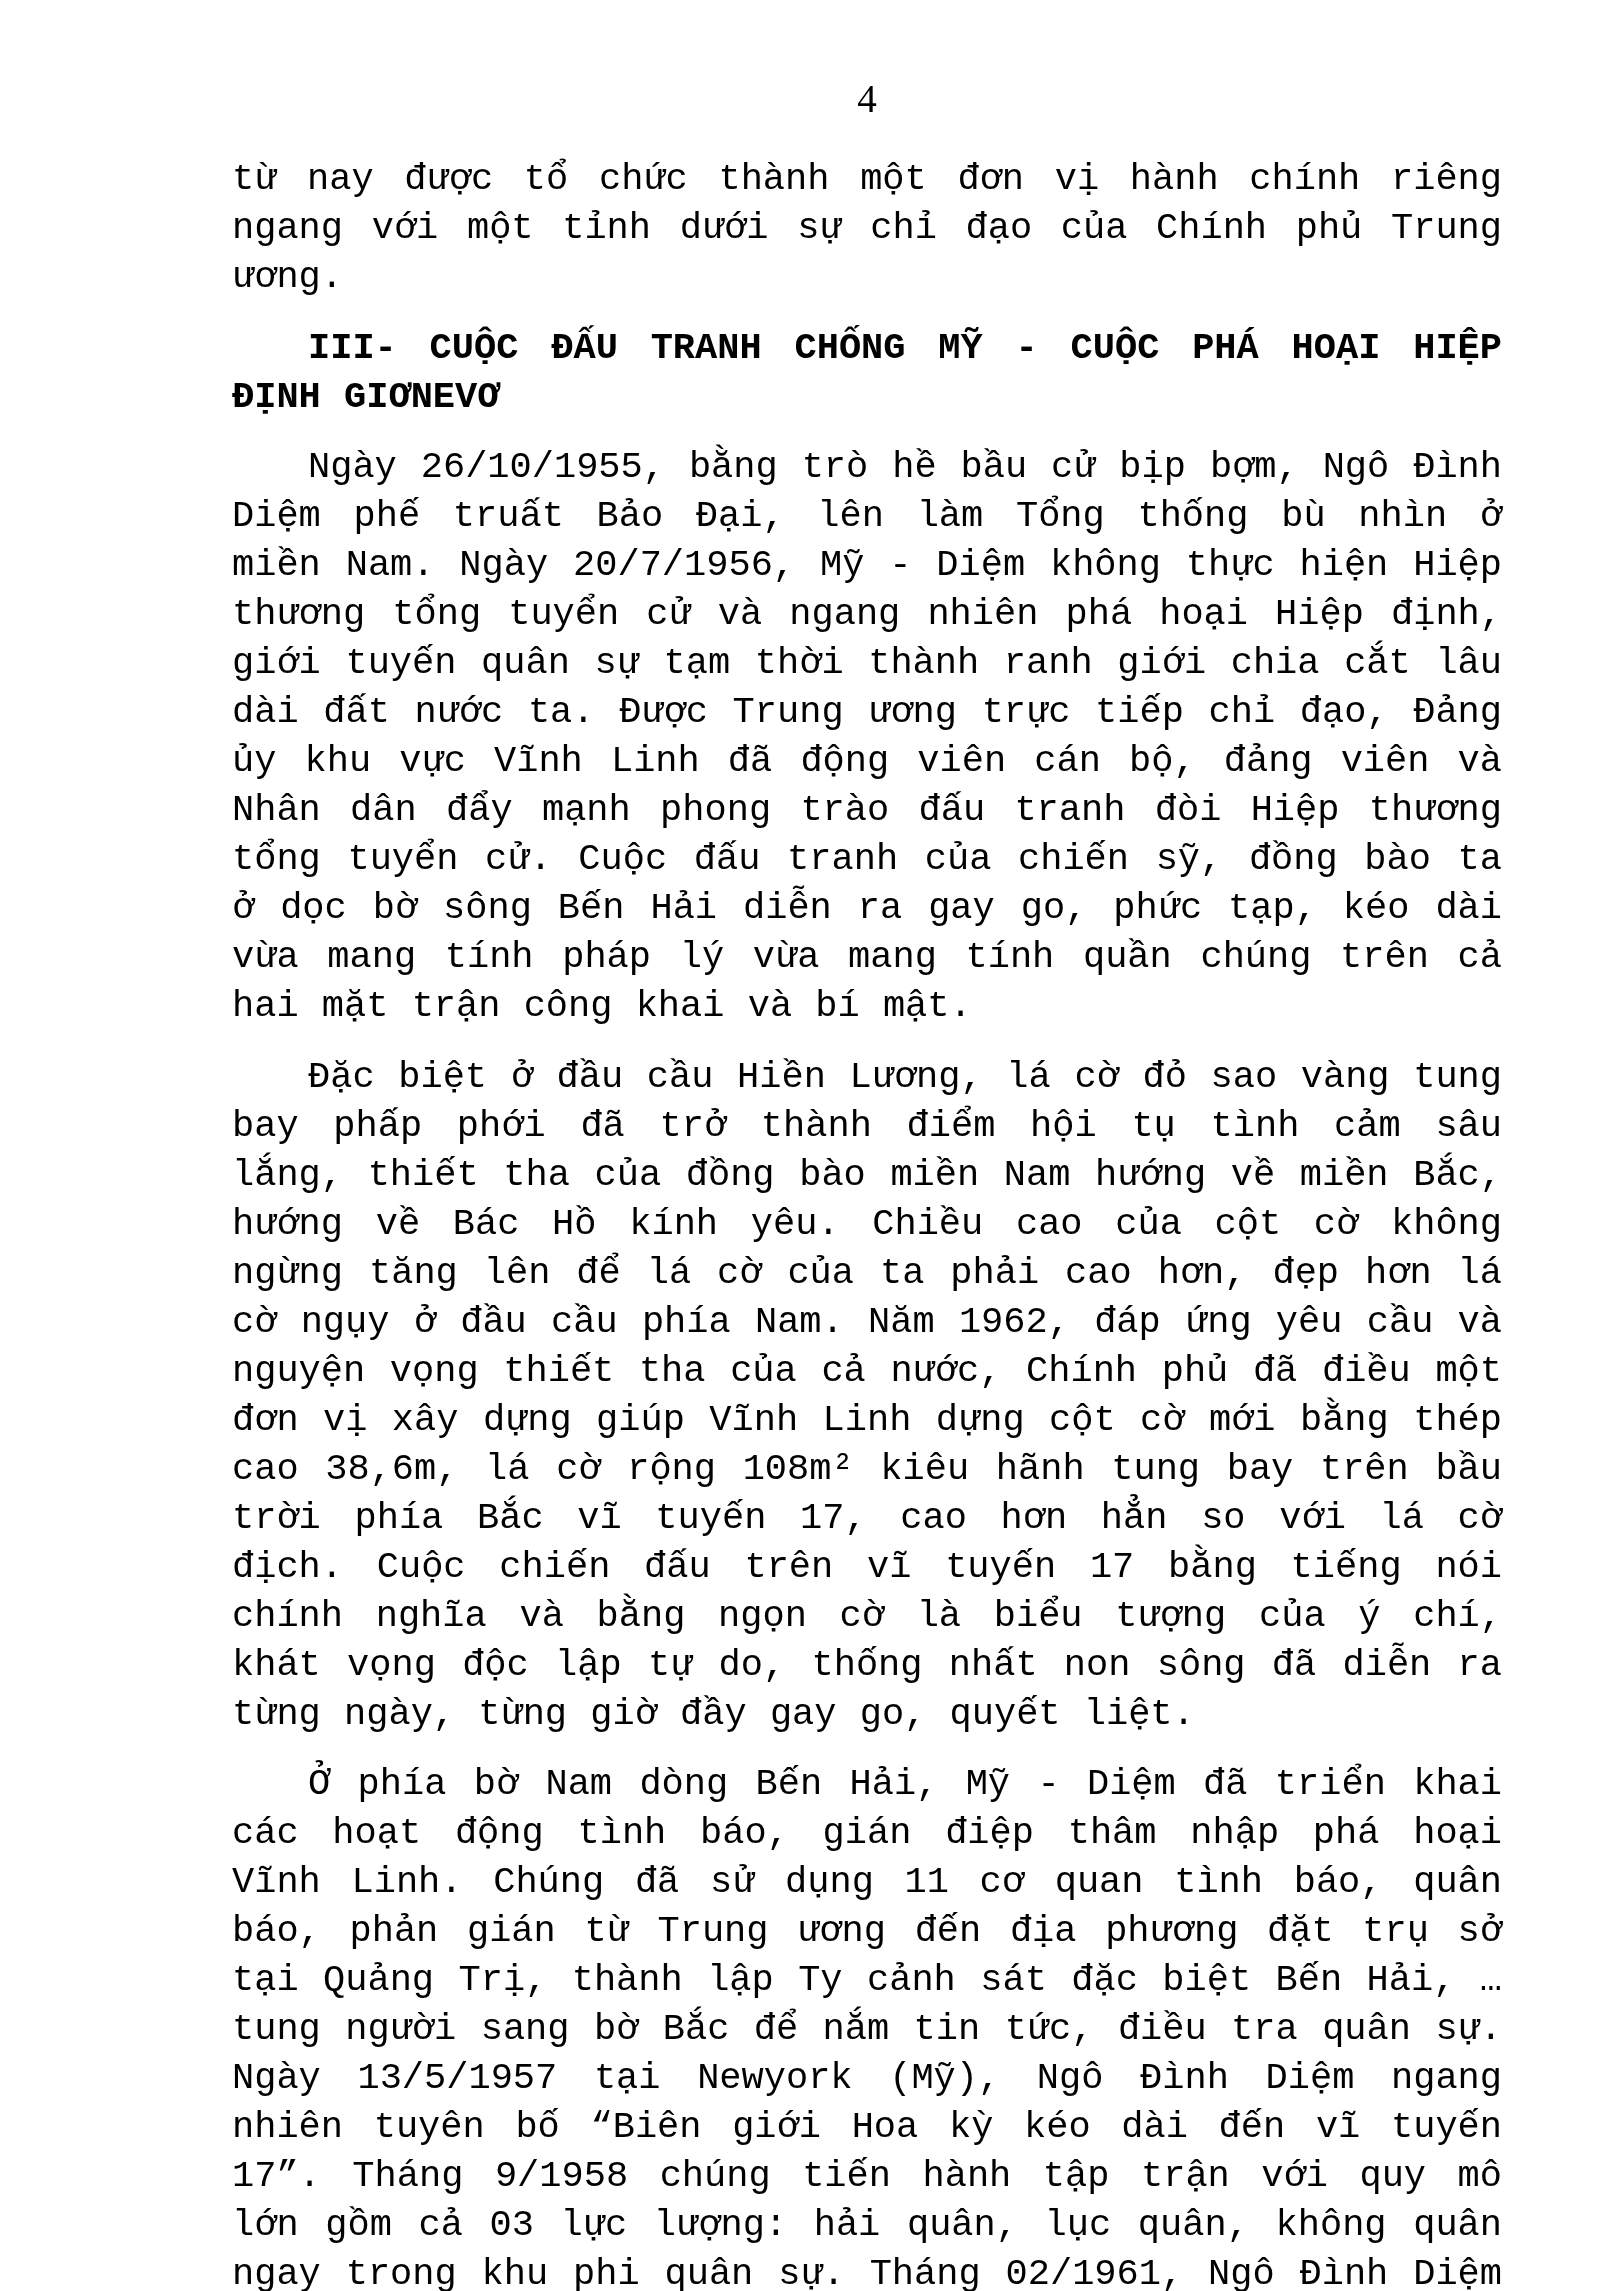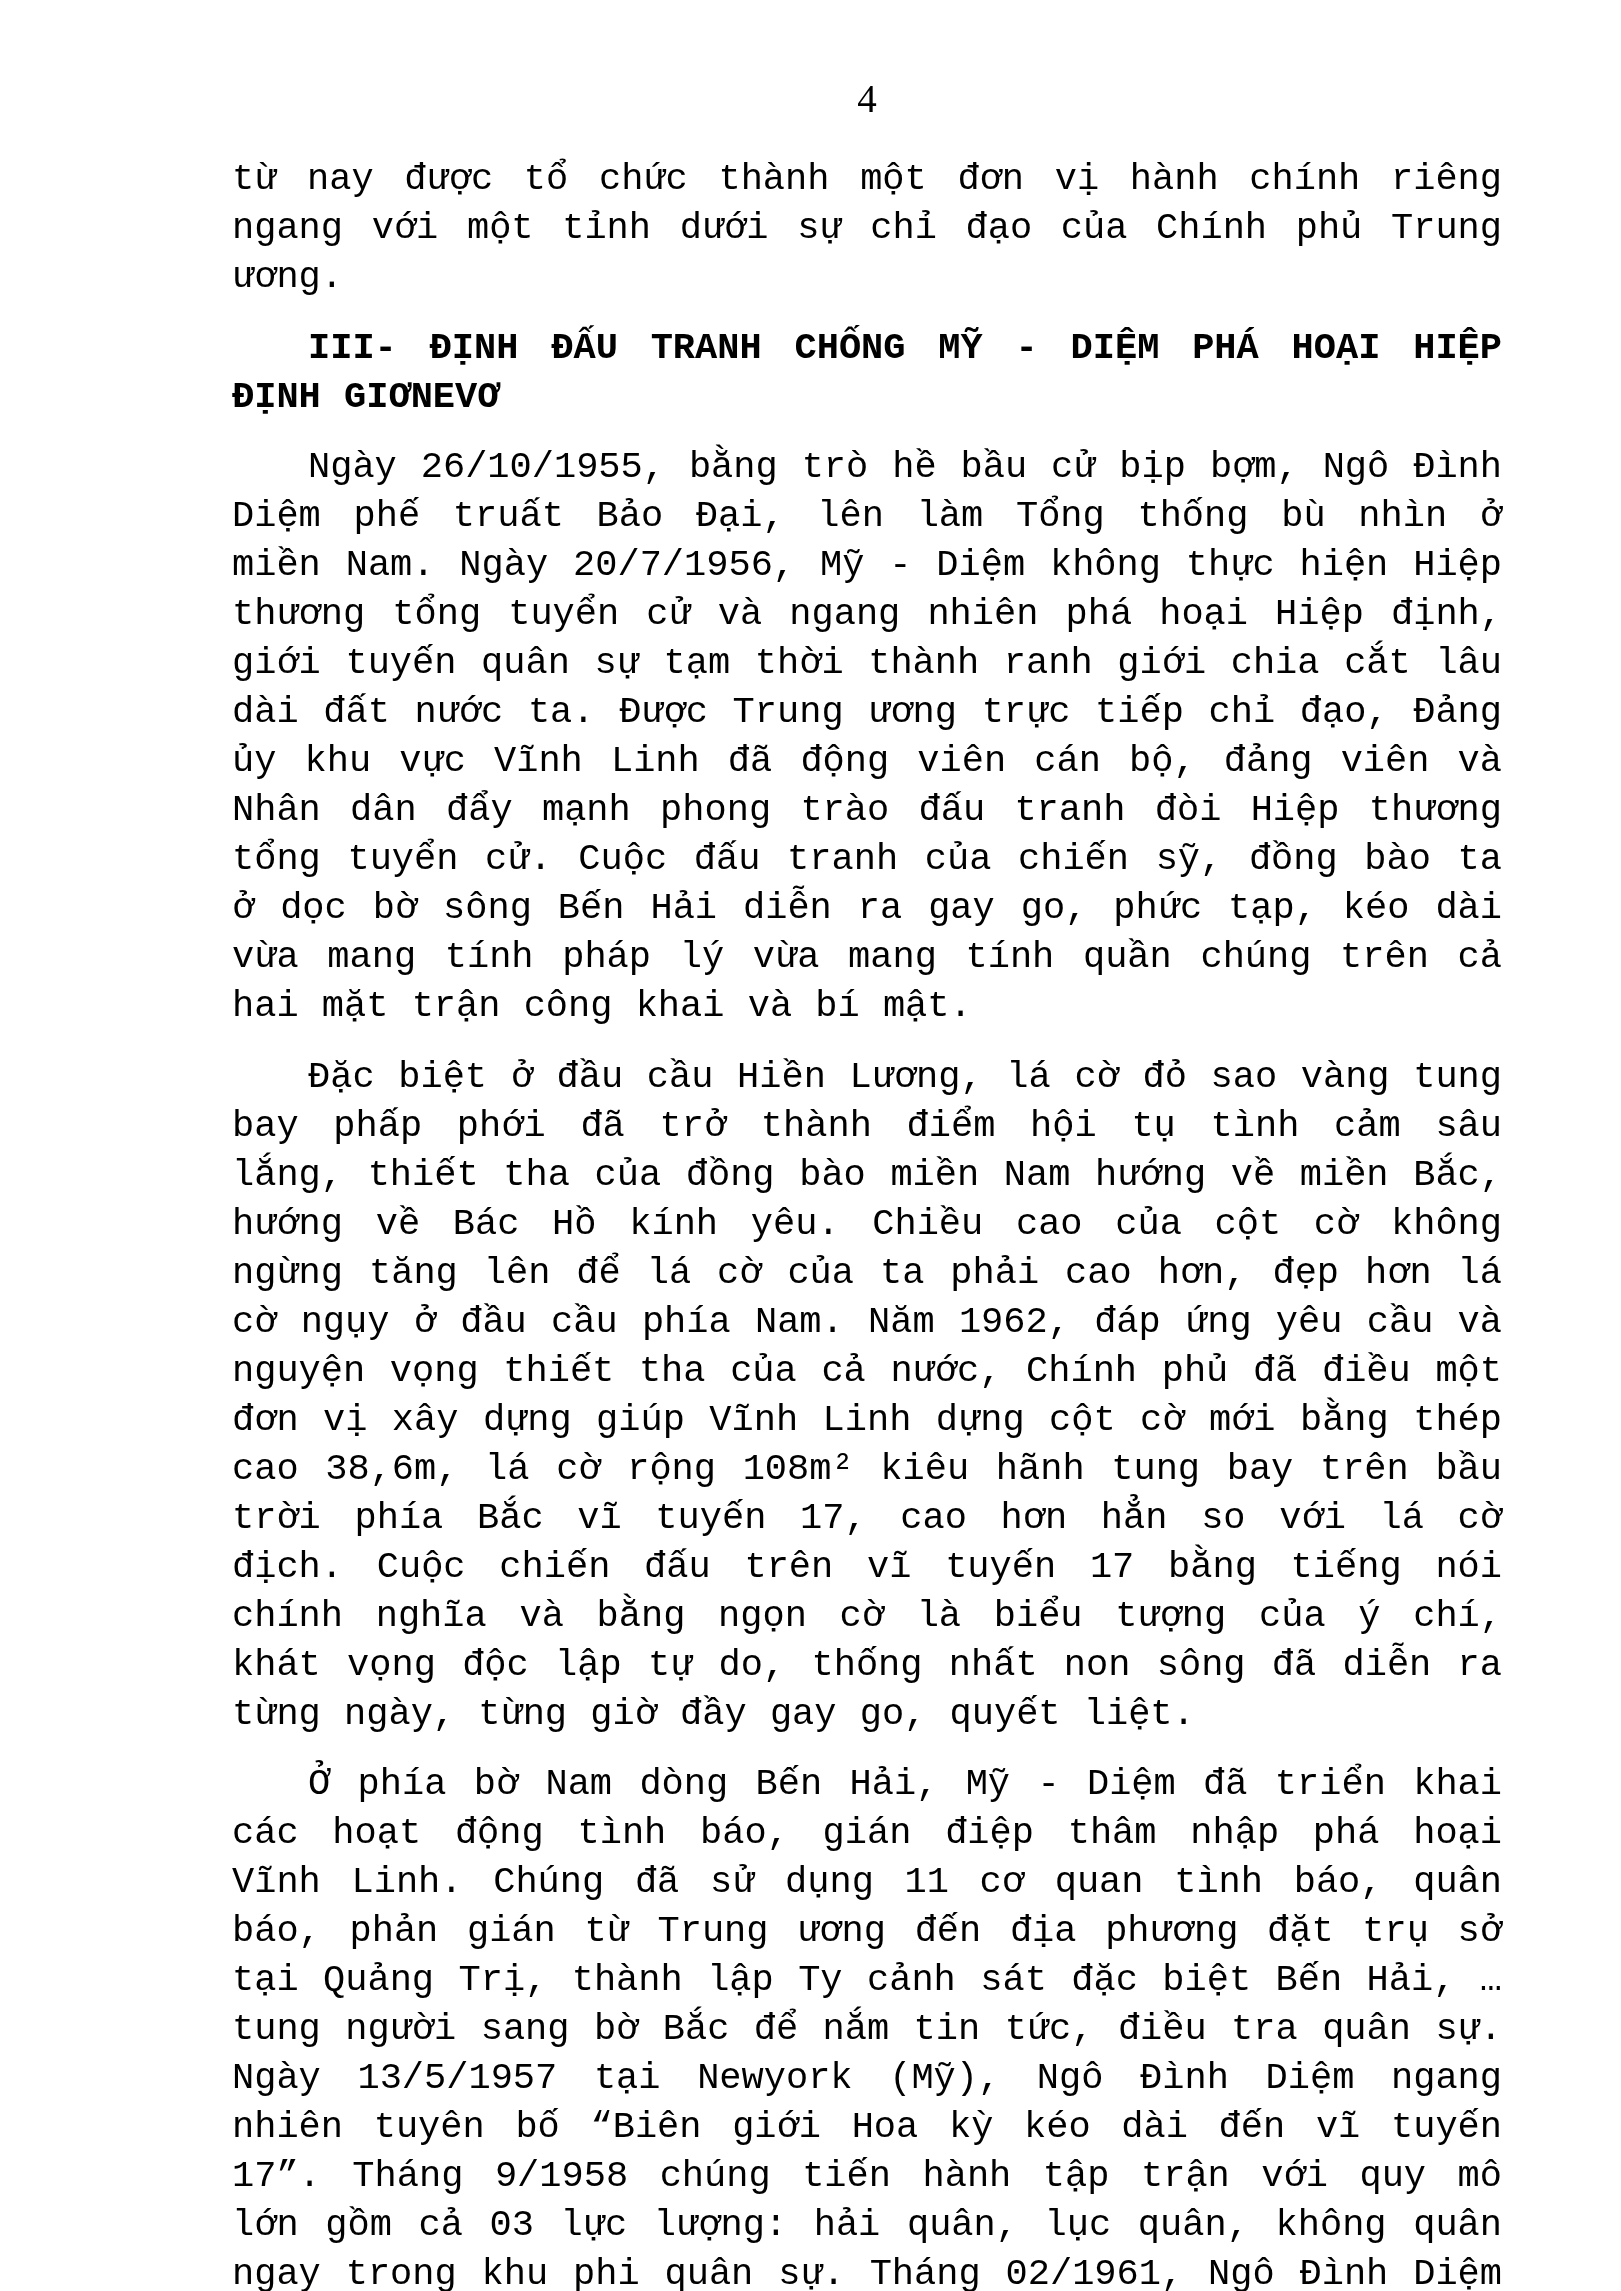--- a/index.html
+++ b/index.html
@@ -57,21 +57,21 @@
 <body>
 
 <div class="page">
 
   <div class="page-number">4</div>
 
   <div class="content">
 
     <p class="para continuation">từ nay được tổ chức thành một đơn vị hành chính riêng ngang với một tỉnh dưới sự chỉ đạo của Chính phủ Trung ương.</p>
 
-    <h2 class="heading">III- ĐỊNH ĐẤU TRANH CHỐNG MỸ - DIỆM PHÁ HOẠI HIỆP ĐỊNH GIƠNEVƠ</h2>
+    <h2 class="heading">III- CUỘC ĐẤU TRANH CHỐNG MỸ - CUỘC PHÁ HOẠI HIỆP ĐỊNH GIƠNEVƠ</h2>
 
 
     <p class="para">Ngày 26/10/1955, bằng trò hề bầu cử bịp bợm, Ngô Đình Diệm phế truất Bảo Đại, lên làm Tổng thống bù nhìn ở miền Nam. Ngày 20/7/1956, Mỹ - Diệm không thực hiện Hiệp thương tổng tuyển cử và ngang nhiên phá hoại Hiệp định, giới tuyến quân sự tạm thời thành ranh giới chia cắt lâu dài đất nước ta. Được Trung ương trực tiếp chỉ đạo, Đảng ủy khu vực Vĩnh Linh đã động viên cán bộ, đảng viên và Nhân dân đẩy mạnh phong trào đấu tranh đòi Hiệp thương tổng tuyển cử. Cuộc đấu tranh của chiến sỹ, đồng bào ta ở dọc bờ sông Bến Hải diễn ra gay go, phức tạp, kéo dài vừa mang tính pháp lý vừa mang tính quần chúng trên cả hai mặt trận công khai và bí mật.</p>
 
     <p class="para">Đặc biệt ở đầu cầu Hiền Lương, lá cờ đỏ sao vàng tung bay phấp phới đã trở thành điểm hội tụ tình cảm sâu lắng, thiết tha của đồng bào miền Nam hướng về miền Bắc, hướng về Bác Hồ kính yêu. Chiều cao của cột cờ không ngừng tăng lên để lá cờ của ta phải cao hơn, đẹp hơn lá cờ ngụy ở đầu cầu phía Nam. Năm 1962, đáp ứng yêu cầu và nguyện vọng thiết tha của cả nước, Chính phủ đã điều một đơn vị xây dựng giúp Vĩnh Linh dựng cột cờ mới bằng thép cao 38,6m, lá cờ rộng 108m² kiêu hãnh tung bay trên bầu trời phía Bắc vĩ tuyến 17, cao hơn hẳn so với lá cờ địch. Cuộc chiến đấu trên vĩ tuyến 17 bằng tiếng nói chính nghĩa và bằng ngọn cờ là biểu tượng của ý chí, khát vọng độc lập tự do, thống nhất non sông đã diễn ra từng ngày, từng giờ đầy gay go, quyết liệt.</p>
 
     <p class="para">Ở phía bờ Nam dòng Bến Hải, Mỹ - Diệm đã triển khai các hoạt động tình báo, gián điệp thâm nhập phá hoại Vĩnh Linh. Chúng đã sử dụng 11 cơ quan tình báo, quân báo, phản gián từ Trung ương đến địa phương đặt trụ sở tại Quảng Trị, thành lập Ty cảnh sát đặc biệt Bến Hải, …tung người sang bờ Bắc để nắm tin tức, điều tra quân sự. Ngày 13/5/1957 tại Newyork (Mỹ), Ngô Đình Diệm ngang nhiên tuyên bố “Biên giới Hoa kỳ kéo dài đến vĩ tuyến 17”. Tháng 9/1958 chúng tiến hành tập trận với quy mô lớn gồm cả 03 lực lượng: hải quân, lục quân, không quân ngay trong khu phi quân sự. Tháng 02/1961, Ngô Đình Diệm ra tận Cát Sơn - Trung Giang để thị sát tình hình giới tuyến, tại đây hắn đã láo xược hô hào “Lấp sông Bến Hải, Bắc tiến”.</p>
 
   </div>
 

